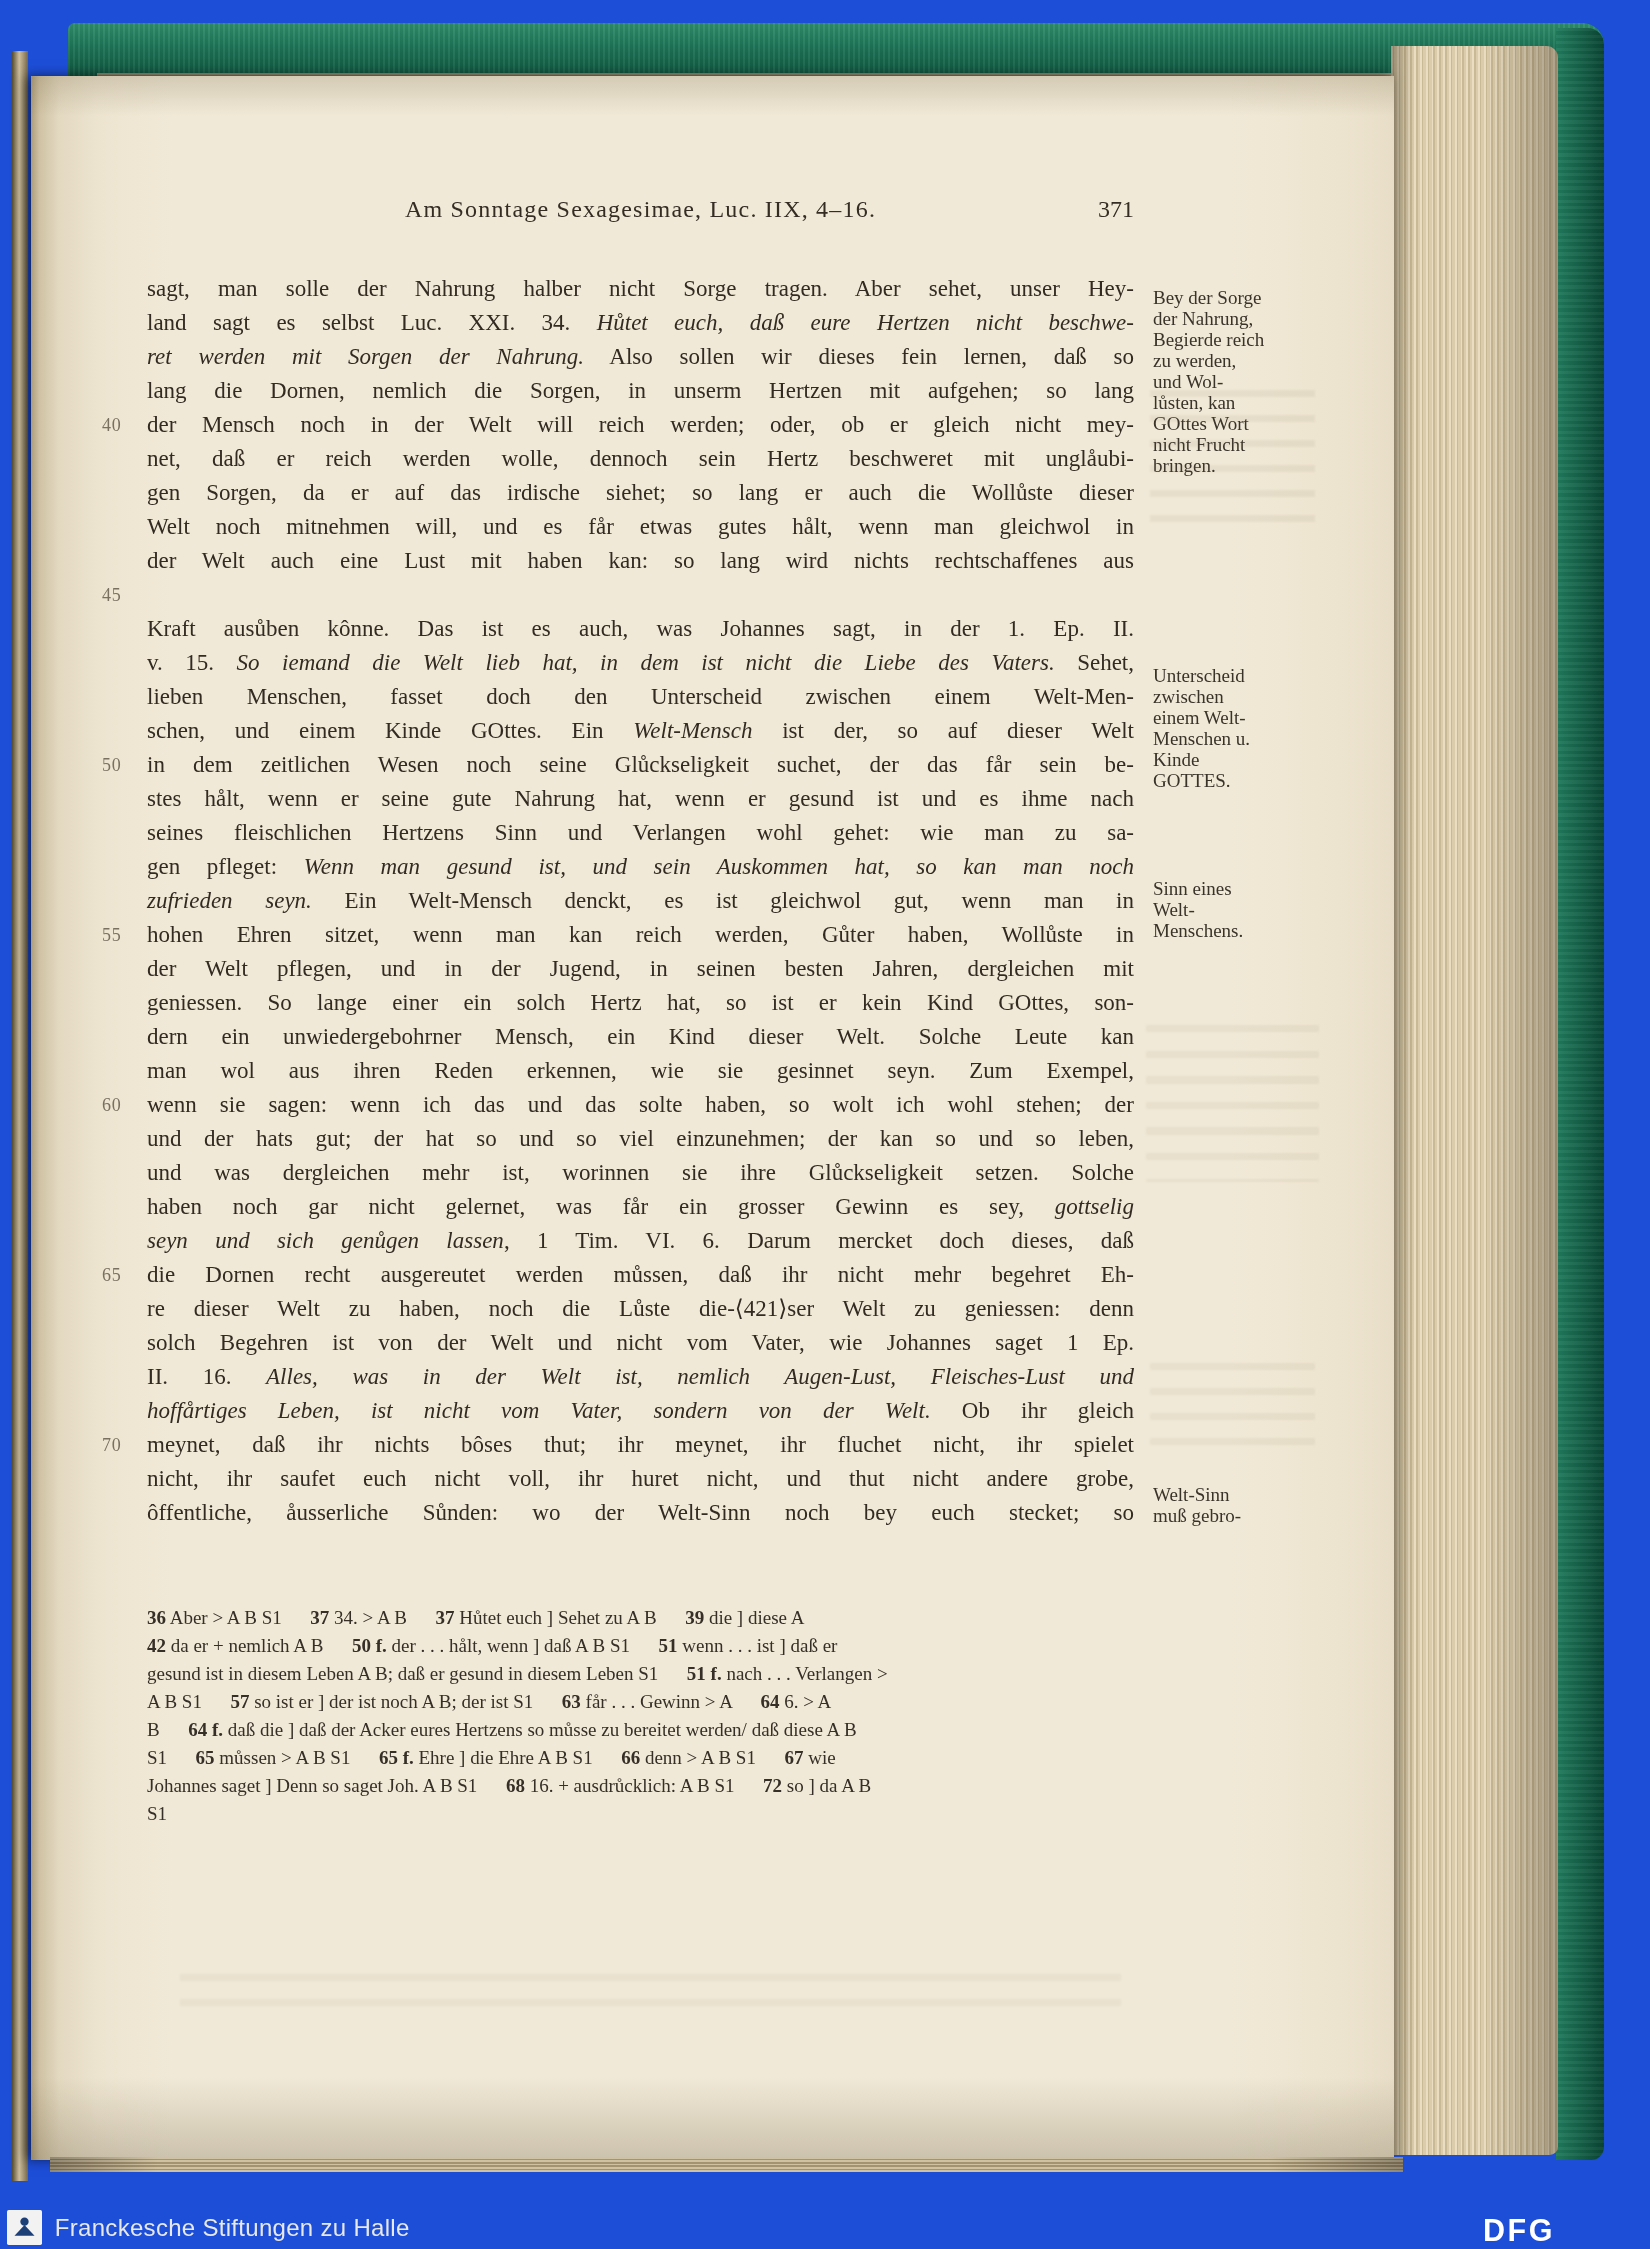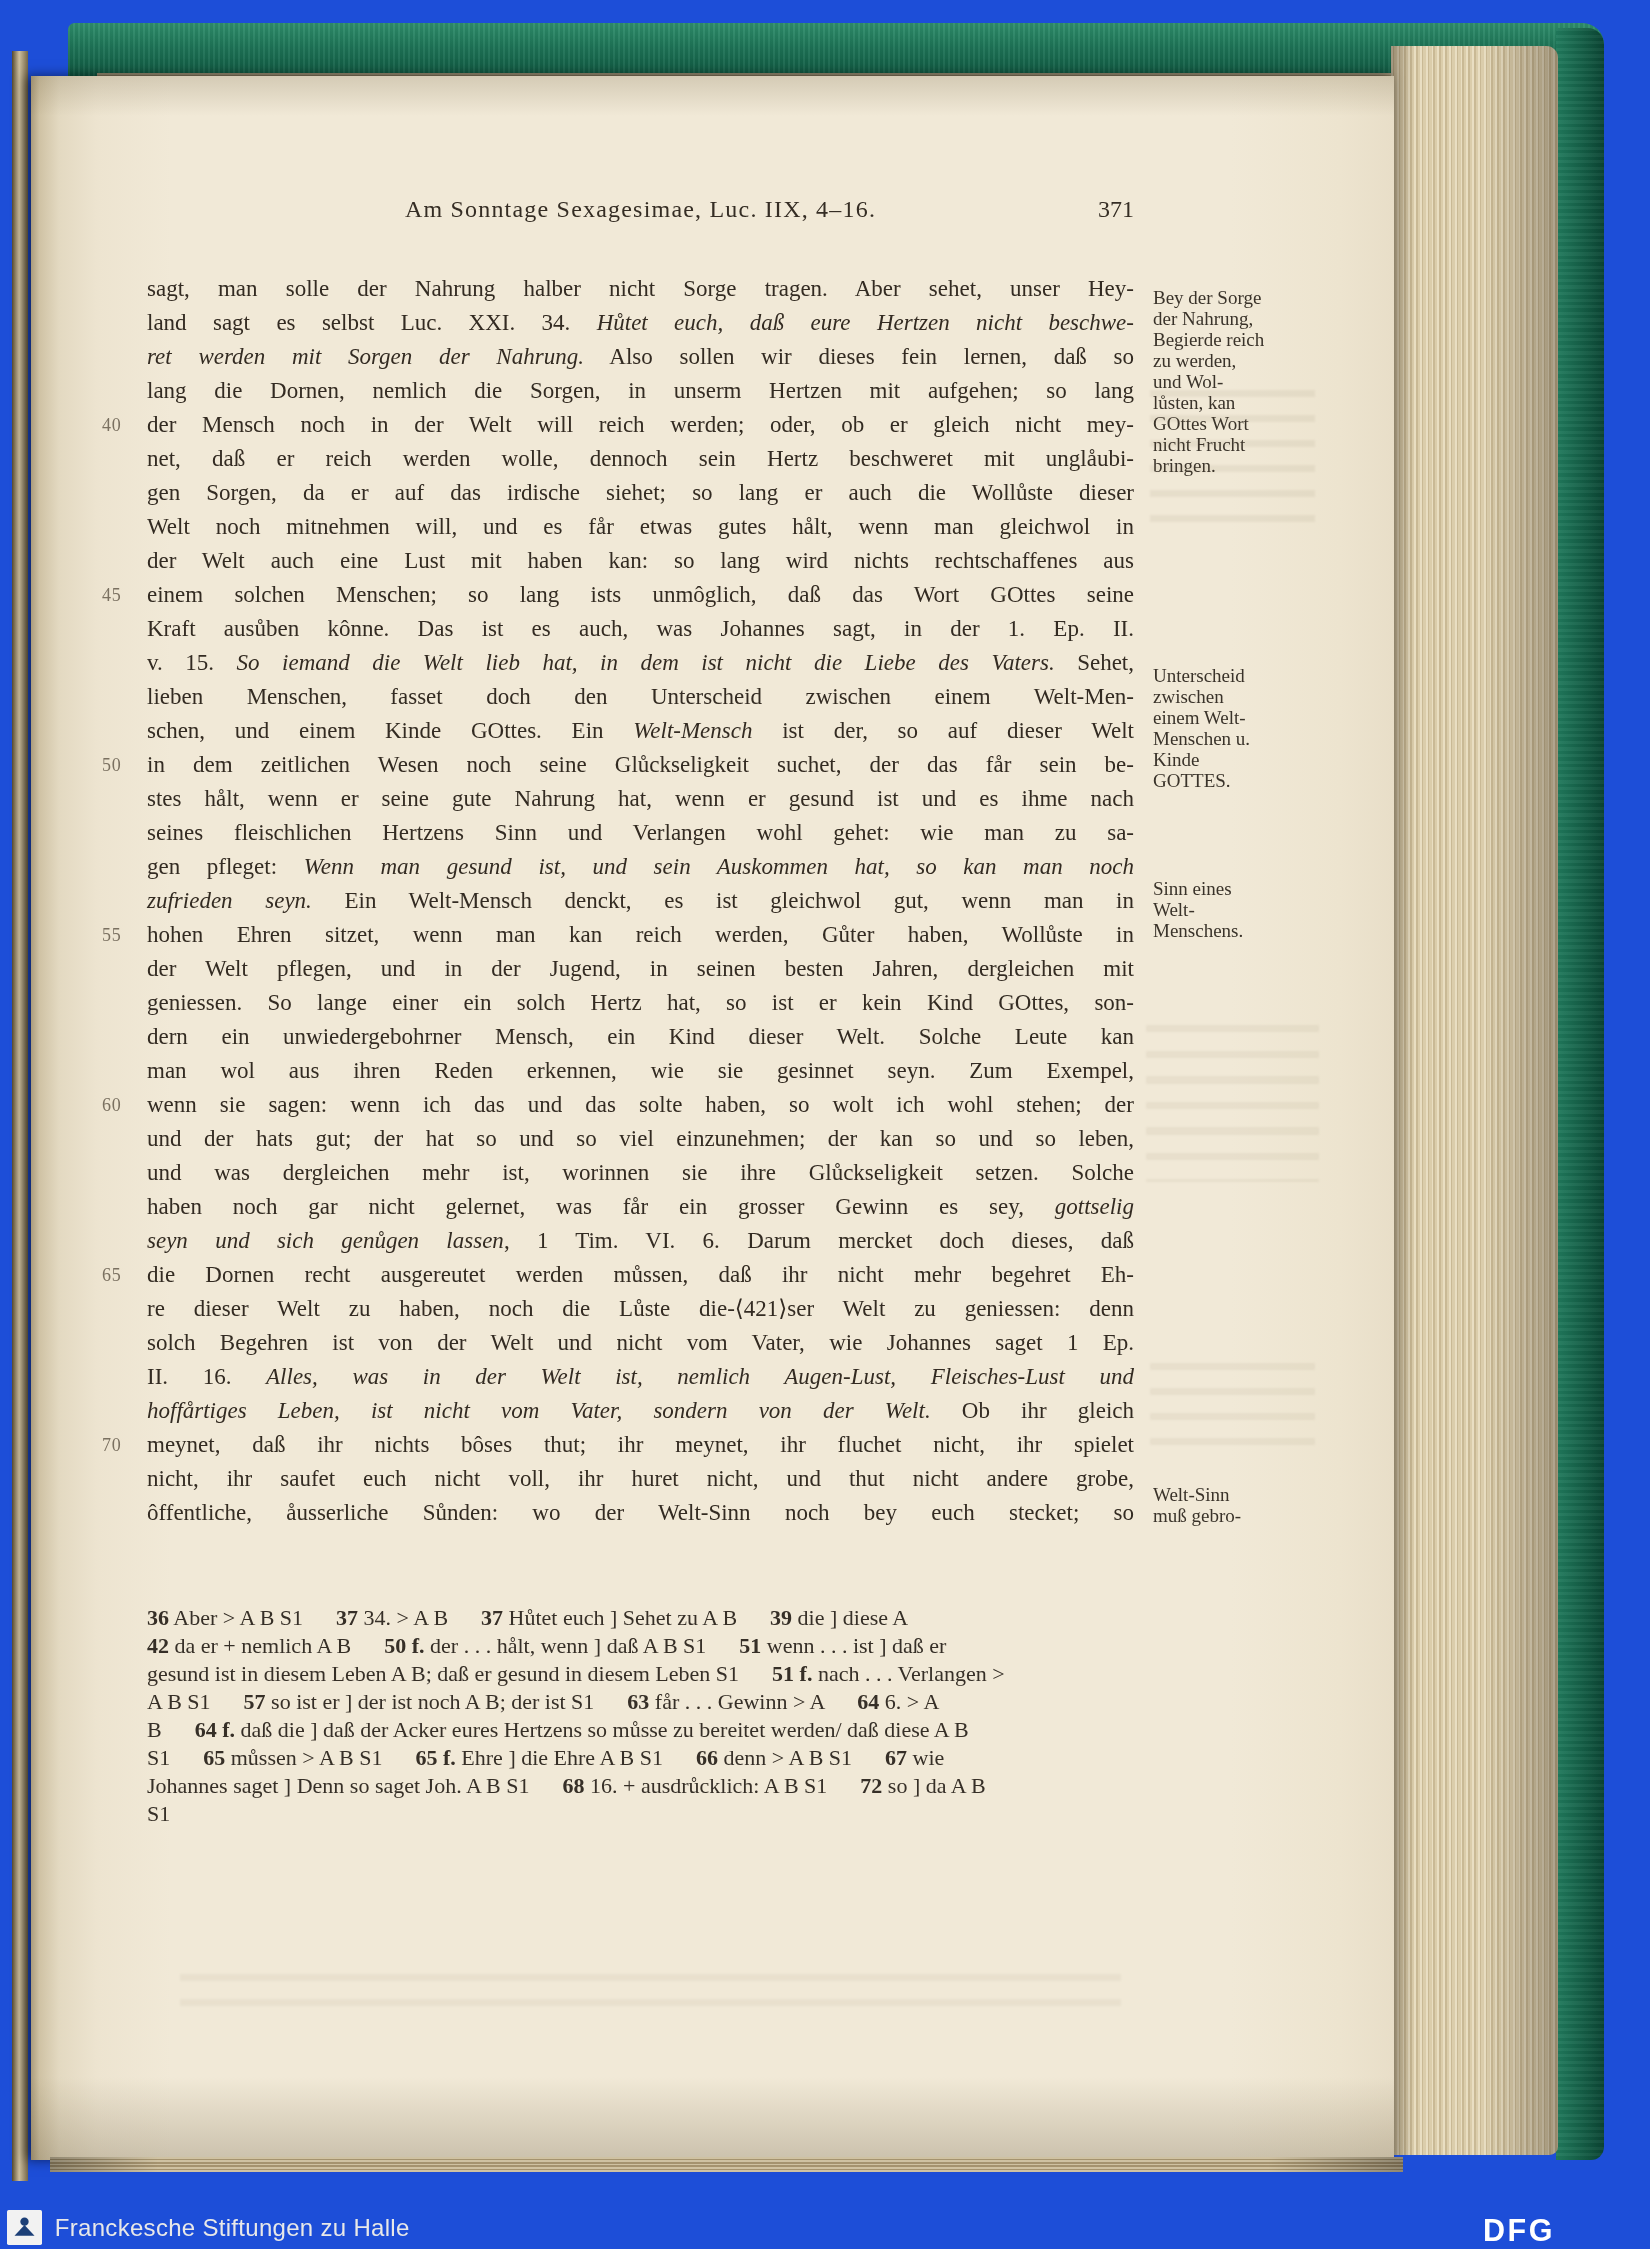--- a/index.html
+++ b/index.html
@@ -51,21 +51,21 @@
          text-align:justify;text-align-last:justify;color:#332b22;}
   .bline .lnum{position:absolute;left:-45px;top:0;width:36px;font-size:18px;color:#7a7060;
          text-align:left;line-height:34px;letter-spacing:0.8px;text-align-last:left;}
   .it{font-style:italic;}
 
   .note{position:absolute;left:1122px;width:168px;font-size:19px;line-height:21px;
         white-space:pre-line;color:#3a332a;}
   .note1{top:211px}.note2{top:589px}.note3{top:802px}.note4{top:1408px}
 
   .apparatus{position:absolute;left:116px;top:1528px;width:995px;}
-  .aline{font-size:22px;line-height:28px;white-space:pre-wrap;color:#362f27;}
+  .aline{font-size:19px;line-height:28px;white-space:pre-wrap;color:#362f27;}
   .aline b{font-weight:bold;}
 
   .ghost{position:absolute;filter:blur(1.2px);opacity:.45;pointer-events:none;}
   .g1{left:1119px;top:314px;width:165px;height:132px;
       background:repeating-linear-gradient(180deg, rgba(125,110,80,0.20) 0 7.4px, rgba(0,0,0,0) 7.4px 25px);}
   .g2{left:1115px;top:949px;width:173px;height:157px;
       background:repeating-linear-gradient(180deg, rgba(125,110,80,0.18) 0 7.4px, rgba(0,0,0,0) 7.4px 25.6px);}
   .g3{left:1119px;top:1287px;width:165px;height:99px;
       background:repeating-linear-gradient(180deg, rgba(125,110,80,0.18) 0 7.4px, rgba(0,0,0,0) 7.4px 25px);}
   .g4{left:149px;top:1898px;width:941px;height:50px;opacity:.22;
@@ -100,21 +100,21 @@
     <div class="bodytext">
         <div class="bline"><span>sagt, man solle der Nahrung halber nicht Sorge tragen. Aber sehet, unser Hey-</span></div>
         <div class="bline"><span>land sagt es selbst Luc. XXI. 34. </span><span class="it">Hůtet euch, daß eure Hertzen nicht beschwe-</span></div>
         <div class="bline"><span class="it">ret werden mit Sorgen der Nahrung.</span><span> Also sollen wir dieses fein lernen, daß so</span></div>
         <div class="bline"><span>lang die Dornen, nemlich die Sorgen, in unserm Hertzen mit aufgehen; so lang</span></div>
         <div class="bline"><span class="lnum">40</span><span>der Mensch noch in der Welt will reich werden; oder, ob er gleich nicht mey-</span></div>
         <div class="bline"><span>net, daß er reich werden wolle, dennoch sein Hertz beschweret mit unglåubi-</span></div>
         <div class="bline"><span>gen Sorgen, da er auf das irdische siehet; so lang er auch die Wollůste dieser</span></div>
         <div class="bline"><span>Welt noch mitnehmen will, und es får etwas gutes hålt, wenn man gleichwol in</span></div>
         <div class="bline"><span>der Welt auch eine Lust mit haben kan: so lang wird nichts rechtschaffenes aus</span></div>
-        <div class="bline"><span class="lnum">45</span><span>einem solchen Menschen; so lang ists unmôglich, daß das Wort GOttes seine</span></div>
+        <div class="bline"><span class="lnum">45</span></div>
         <div class="bline"><span>Kraft ausůben kônne. Das ist es auch, was Johannes sagt, in der 1. Ep. II.</span></div>
         <div class="bline"><span>v. 15. </span><span class="it">So iemand die Welt lieb hat, in dem ist nicht die Liebe des Vaters.</span><span> Sehet,</span></div>
         <div class="bline"><span>lieben Menschen, fasset doch den Unterscheid zwischen einem Welt-Men-</span></div>
         <div class="bline"><span>schen, und einem Kinde GOttes. Ein </span><span class="it">Welt-Mensch</span><span> ist der, so auf dieser Welt</span></div>
         <div class="bline"><span class="lnum">50</span><span>in dem zeitlichen Wesen noch seine Glůckseligkeit suchet, der das får sein be-</span></div>
         <div class="bline"><span>stes hålt, wenn er seine gute Nahrung hat, wenn er gesund ist und es ihme nach</span></div>
         <div class="bline"><span>seines fleischlichen Hertzens Sinn und Verlangen wohl gehet: wie man zu sa-</span></div>
         <div class="bline"><span>gen pfleget: </span><span class="it">Wenn man gesund ist, und sein Auskommen hat, so kan man noch</span></div>
         <div class="bline"><span class="it">zufrieden seyn.</span><span> Ein Welt-Mensch denckt, es ist gleichwol gut, wenn man in</span></div>
         <div class="bline"><span class="lnum">55</span><span>hohen Ehren sitzet, wenn man kan reich werden, Gůter haben, Wollůste in</span></div>

